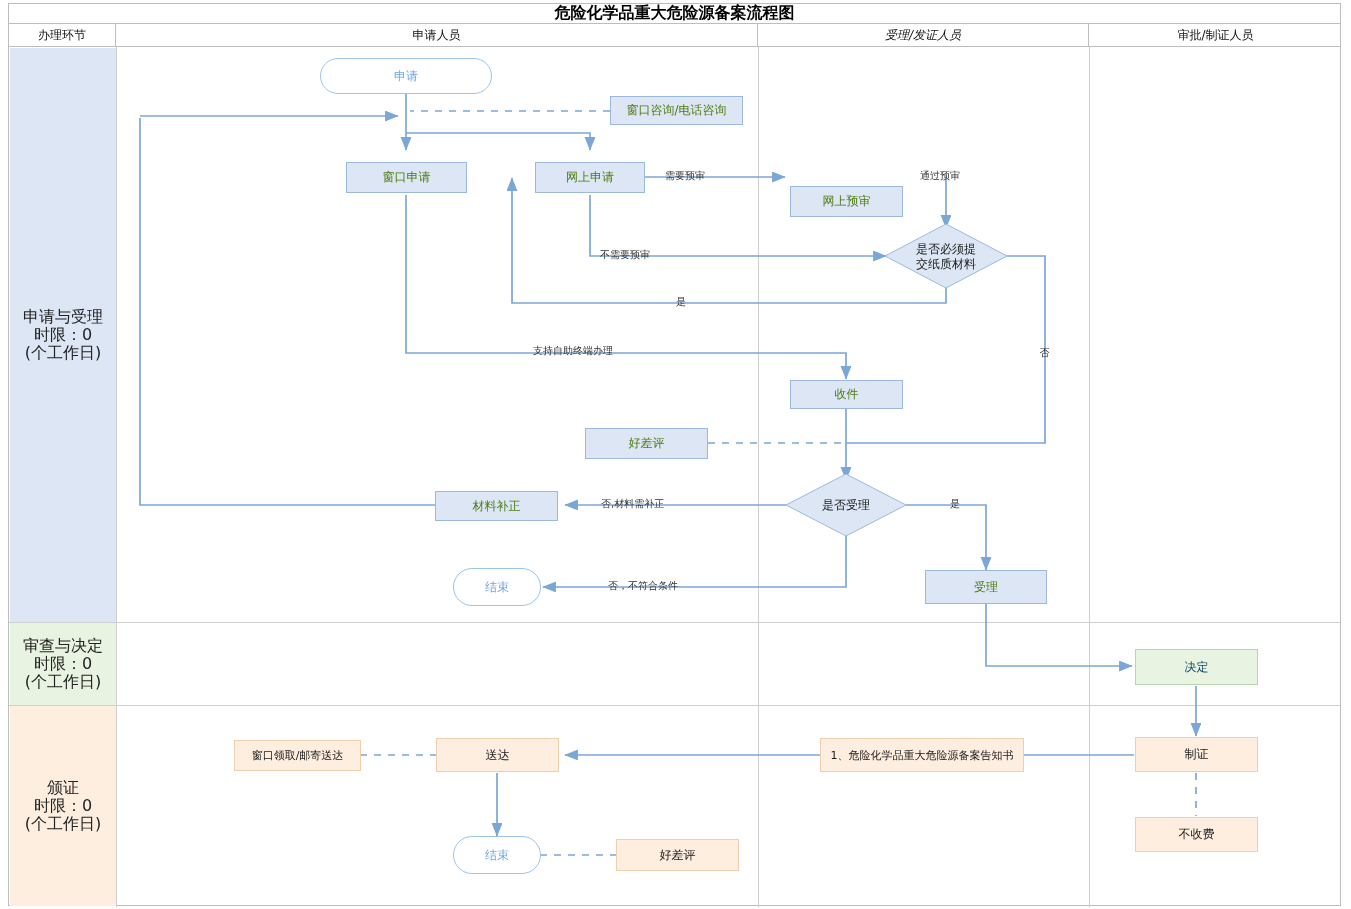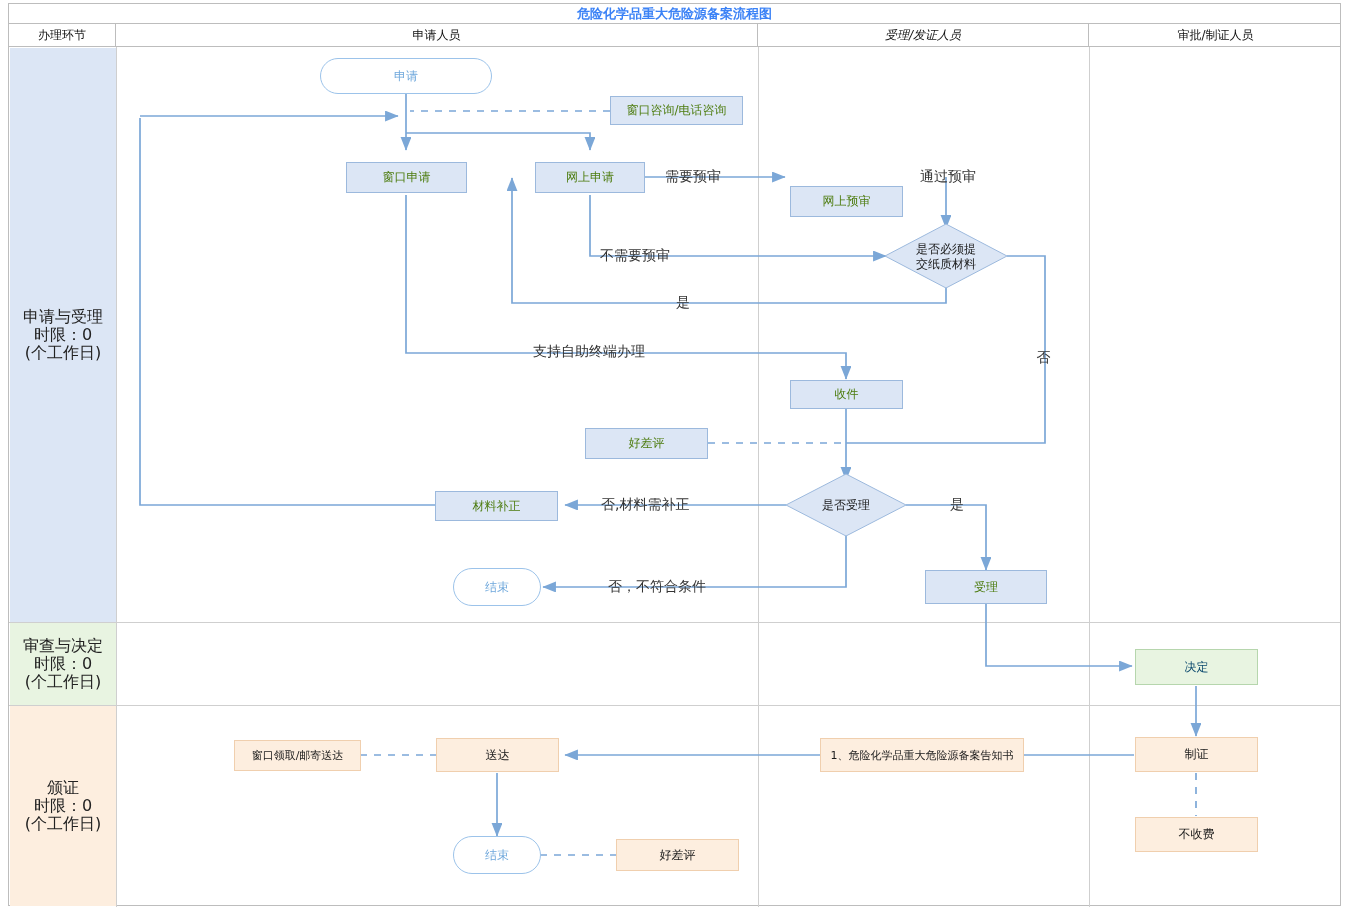--- a/index.html
+++ b/index.html
@@ -4,21 +4,21 @@
 <style>
   html,body{margin:0;padding:0;background:#ffffff;}
   body{width:1351px;height:909px;font-family:"DejaVu Sans","Liberation Sans",sans-serif;}
   #root{position:relative;width:1351px;height:909px;overflow:hidden;background:#fff;}
 
   
   .tbl{position:absolute;left:8px;top:3px;width:1333px;height:903px;border:1px solid #bdbdbd;box-sizing:border-box;}
   .title-row{position:absolute;left:0;top:0;width:100%;height:20px;
              border-bottom:1px solid #bdbdbd;box-sizing:border-box;
              display:flex;align-items:center;justify-content:center;
-             font-size:13px;font-weight:bold;color:#3b82f6;}
+             font-size:16px;font-weight:bold;color:#000000;}
   .hdr-row{position:absolute;left:0;top:20px;width:100%;height:23px;
            border-bottom:1px solid #bdbdbd;box-sizing:border-box;}
   .hdr-cell{position:absolute;top:0;height:100%;display:flex;align-items:center;
             justify-content:center;font-size:12px;color:#111;box-sizing:border-box;}
 
   
   .vrule{position:absolute;top:43px;width:1px;background:#cfcfcf;}
   
   .hrule{position:absolute;left:0;width:100%;height:1px;background:#cfcfcf;}
 
@@ -33,21 +33,21 @@
 
   .node{position:absolute;box-sizing:border-box;display:flex;align-items:center;
         justify-content:center;text-align:center;font-size:12px;line-height:15px;}
   .nd-blue{background:#dce6f5;border:1px solid #9cb9dd;color:#4d7c0f;}
   .nd-green{background:#e8f4e1;border:1px solid #b6d6ad;color:#0c4a6e;}
   .nd-peach{background:#fdeedf;border:1px solid #f0cfae;color:#1a1a1a;}
   .nd-term{background:#ffffff;border:1.6px solid #9cc3ea;border-radius:40px;color:#6fa8dc;}
   .nd-diamond{background:transparent;border:none;color:#1a1a1a;}
   .nd-diamond .dtxt{position:relative;z-index:2;}
 
-  .edge-label{position:absolute;font-size:14px;color:#333;background:transparent;
+  .edge-label{position:absolute;font-size:10px;color:#333;background:transparent;
               white-space:nowrap;line-height:12px;}
   .edge-label.vert{writing-mode:vertical-rl;}
 </style>
 </head>
 <body>
 
 <div id="root">
 
   <div class="tbl">
 

